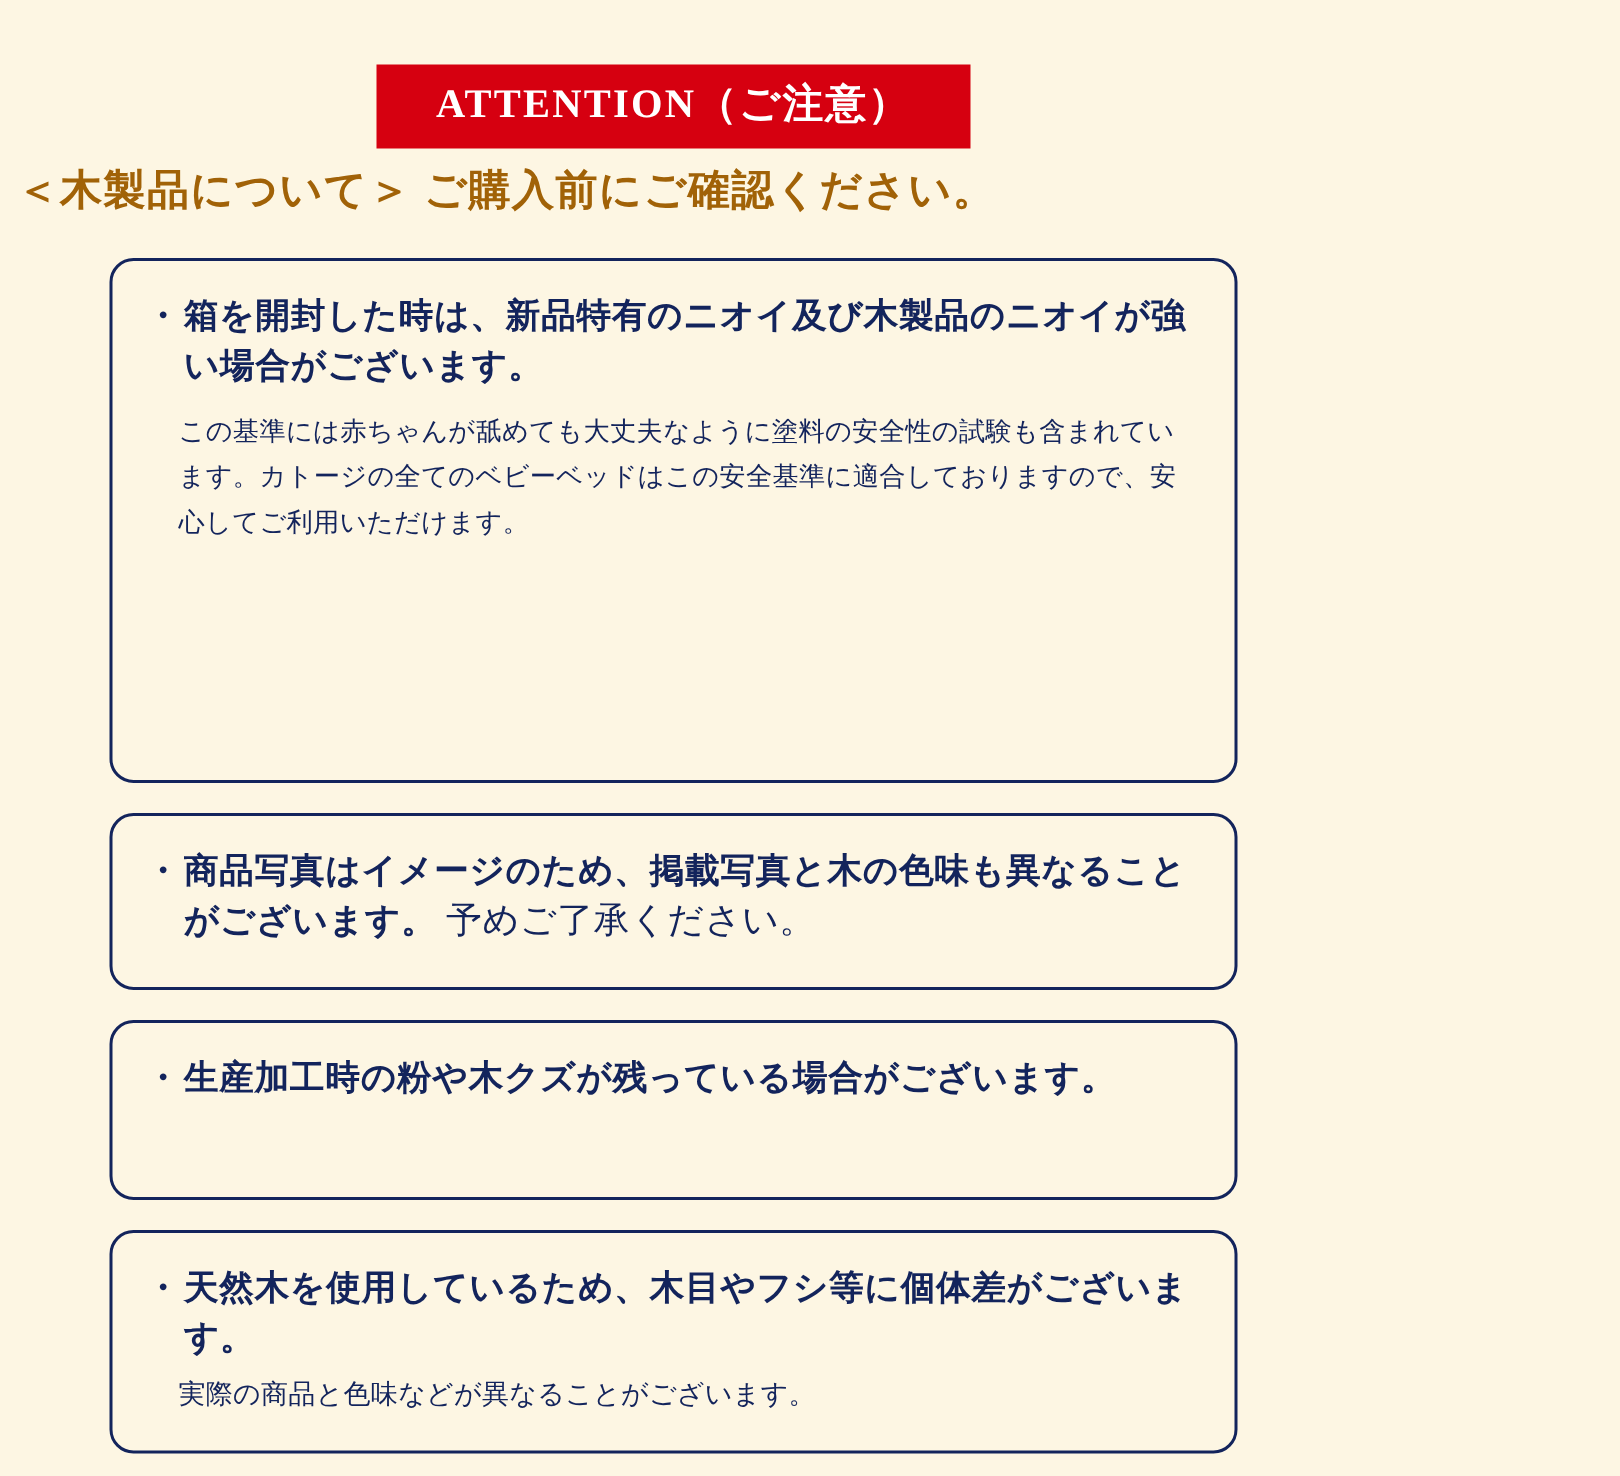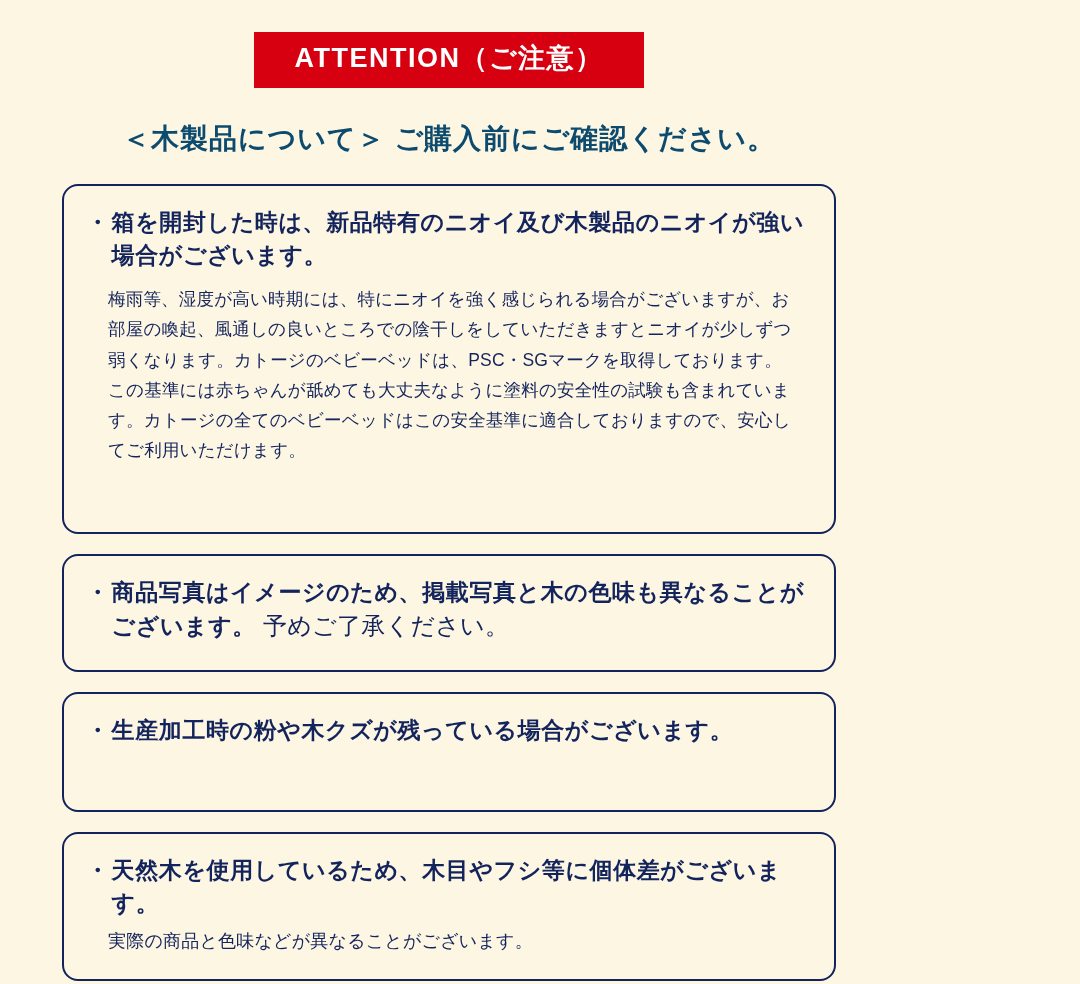--- a/index.html
+++ b/index.html
@@ -12,46 +12,46 @@
     background: #fdf6e3;
     font-family: "Liberation Sans", "DejaVu Sans", sans-serif;
     color: #13245c;
     overflow: hidden;
   }
   .page {
     position: relative;
     width: 898px;
     height: 984px;
     box-sizing: border-box;
-    padding: 0;
+    padding: 11px;
+    font-family: Liberation Serif, serif;
   }
   
   .banner-wrap {
     display: flex;
     justify-content: center;
     padding-top: 32px;
   }
   .banner {
     background: #d60010;
     color: #ffffff;
     font-size: 27px;
     font-weight: bold;
     letter-spacing: 1.5px;
     padding: 12px 40px 14px 40px;
     line-height: 1.1;
     white-space: nowrap;
   }
   
   .subheading {
-    text-align: center;
     font-size: 28px;
     font-weight: bold;
-    color: #0c4a6e;
+    color: #a16207;
     letter-spacing: 1px;
-    margin-top: 32px;
+    margin-top: 9px;
     white-space: nowrap;
   }
   
   .boxes {
     margin: 26px 62px 0 62px;
   }
   .box {
     border: 2px solid #13245c;
     border-radius: 16px;
     background: transparent;
@@ -115,21 +115,20 @@
   <div class="subheading">＜木製品について＞ ご購入前にご確認ください。</div>
 
   <div class="boxes">
 
     <div class="box box-1">
       <div class="box-title">
         <span class="bullet">・</span>
         <span class="title-text">箱を開封した時は、新品特有のニオイ及び木製品のニオイが強い場合がございます。</span>
       </div>
       <div class="box-body">
-        <p>梅雨等、湿度が高い時期には、特にニオイを強く感じられる場合がございますが、お部屋の喚起、風通しの良いところでの陰干しをしていただきますとニオイが少しずつ弱くなります。カトージのベビーベッドは、PSC・SGマークを取得しております。</p>
         <p>この基準には赤ちゃんが舐めても大丈夫なように塗料の安全性の試験も含まれています。カトージの全てのベビーベッドはこの安全基準に適合しておりますので、安心してご利用いただけます。</p>
       </div>
     </div>
 
     <div class="box box-2">
       <div class="box-title">
         <span class="bullet">・</span>
         <span class="title-text">
           <span>商品写真はイメージのため、掲載写真と木の色味も異なることがございます。</span>
           <span class="title-suffix">予めご了承ください。</span>

